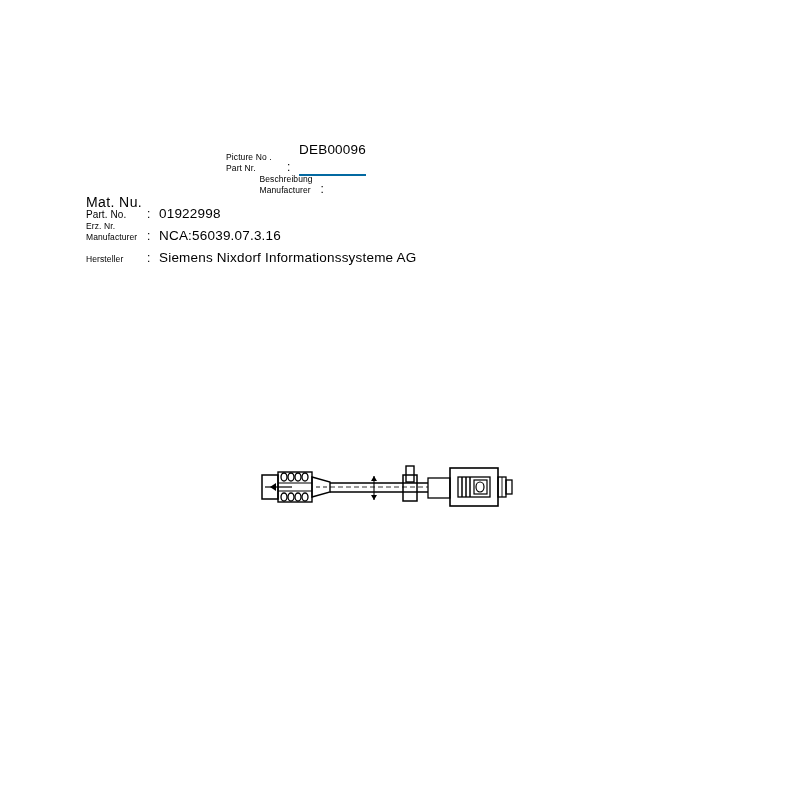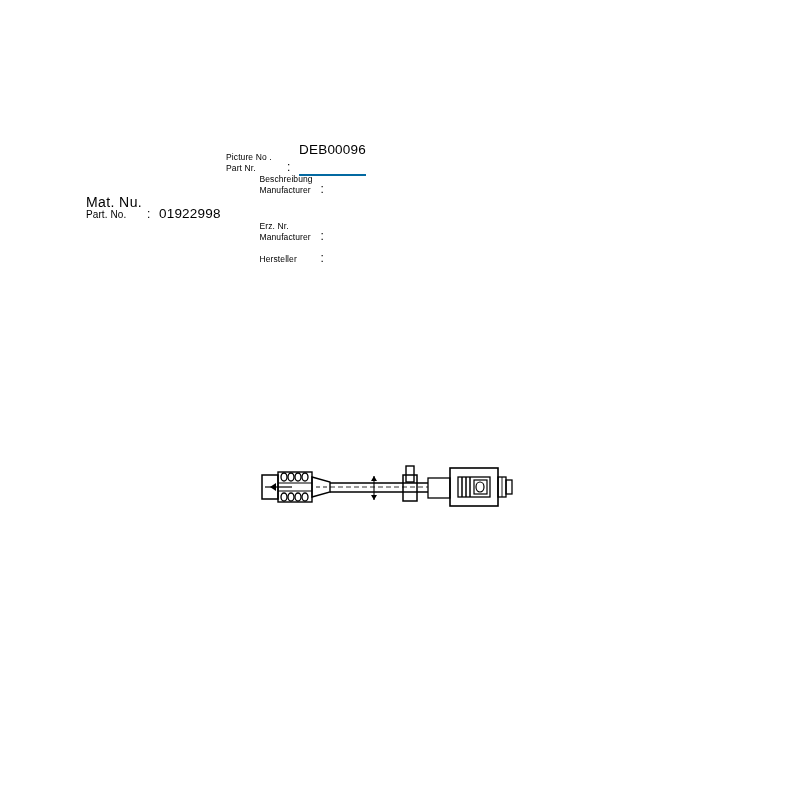--- a/index.html
+++ b/index.html
@@ -118,28 +118,30 @@
     <div class="spec-colon">:</div>
     <div class="spec-value">01922998</div>
   </div>
 
   <div class="spec-row">
     <div class="spec-labels">
       <span class="lbl-en">Erz. Nr.</span>
       <span class="lbl-de">Manufacturer</span>
     </div>
     <div class="spec-colon">:</div>
+    <div class="spec-value">NCA:56039.07.3.16</div>
   </div>
 
   <div class="spec-row">
     <div class="spec-labels">
       <span class="lbl-en">Hersteller</span>
       <span class="lbl-de"></span>
     </div>
     <div class="spec-colon">:</div>
+    <div class="spec-value">Siemens Nixdorf Informationssysteme AG</div>
   </div>
 
 </div>
 
 <div class="drawing-area">
   <svg class="drawing-svg" width="800" height="220" viewBox="0 0 800 220">
 
     <g fill="none" stroke="#000000" stroke-width="1.2" stroke-linejoin="miter" stroke-linecap="butt">
 
       <g>

